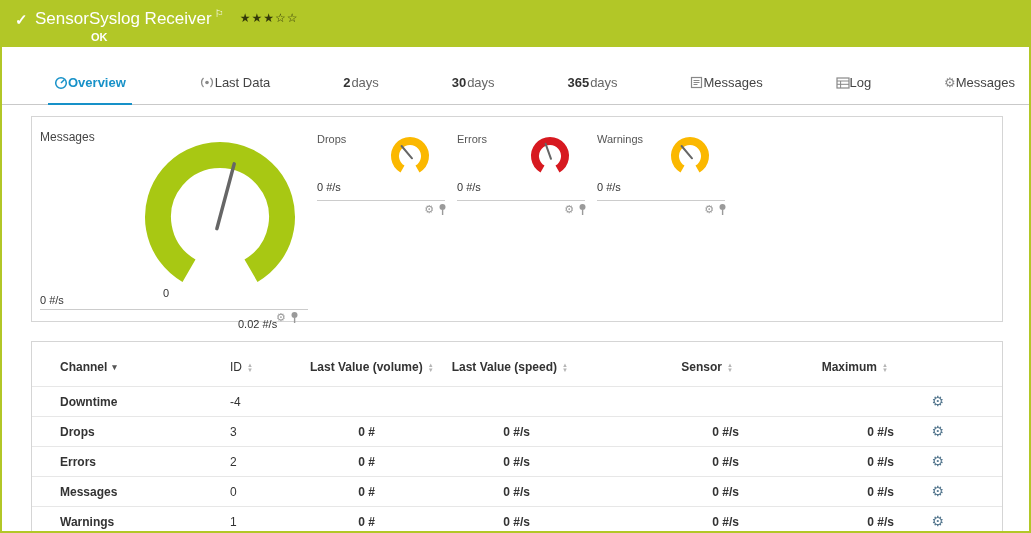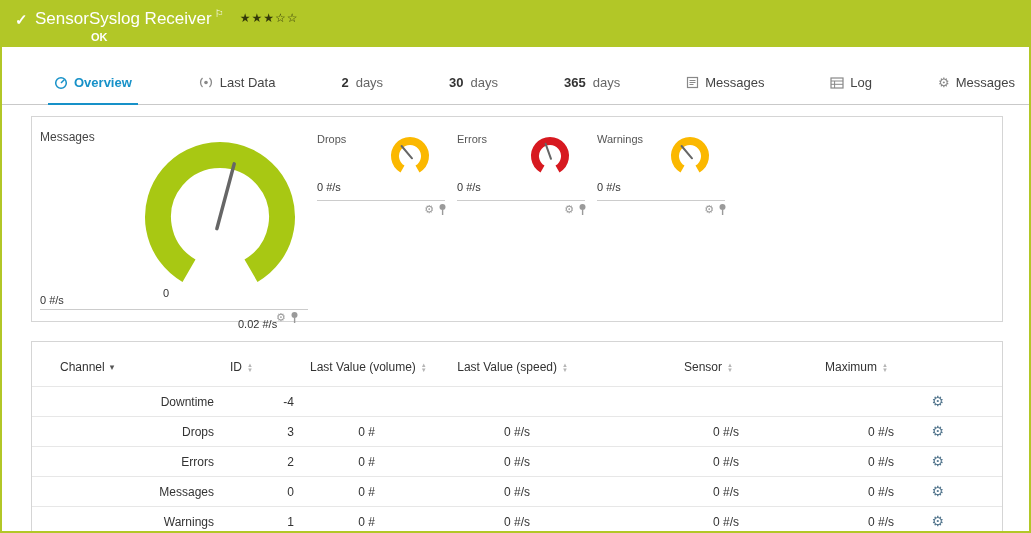--- a/index.html
+++ b/index.html
@@ -12,21 +12,21 @@
   .check-ic { position:absolute; left:13px; top:9px; color:#fff; font-size:15px; font-weight:bold; }
   .titlerow { position:absolute; left:33px; top:6px; color:#fff; font-size:17px; white-space:nowrap; }
   .t-italic { }
   .flag-ic { font-size:10px; vertical-align:7px; margin-left:3px; color:#fff; }
   .stars { margin-left:16px; font-size:12px; color:#33380a; letter-spacing:1px; vertical-align:2px; }
   .okstatus { position:absolute; left:49px; top:29px; color:#fff; font-size:11px; font-weight:bold;margin-left:40px; }
 
   
   .tabbar { height:58px; display:flex; align-items:flex-end; justify-content:space-between;
             border-bottom:1px solid #c9c9c9; padding:0 8px 0 46px; background:#fff; }
-  .tab { display:flex; align-items:center; gap:6px; padding:0 6px 14px 6px; font-size:13px;
+  .tab { display:flex; align-items:center; padding:0 6px 14px 6px; font-size:13px;
          color:#444; cursor:pointer; white-space:nowrap; }
   .tab.active { color:#1791c8; font-weight:bold; border-bottom:3px solid #1791c8;
                 margin-bottom:-2px; padding-bottom:13px; }
   .daynum { font-weight:bold; color:#333; }
   .daylbl { color:#666; margin-left:1px; }
   .gear-glyph { font-size:13px; color:#888; line-height:1; }
 
   
   .content { position:relative; height:426px; background:#fff; }
   .panel { position:absolute; background:#fff; border:1px solid #d5d5d5; }
@@ -47,24 +47,24 @@
   .sgauge { position:absolute; top:14px; width:128px; height:70px; border-bottom:1px solid #ccc; }
   .sg-drops { left:285px; } .sg-errors { left:425px; } .sg-warnings { left:565px; }
   .sg-label { position:absolute; left:0; top:2px; font-size:11px; color:#555; }
   .sg-value { position:absolute; left:0; bottom:7px; font-size:11px; color:#333; }
   .sg-svg { position:absolute; right:12px; top:2px; }
   .sg-icons { position:absolute; right:-2px; bottom:-15px; display:flex; gap:4px; align-items:center; }
 
   
   .chan-table { width:100%; border-collapse:collapse; font-size:12px; color:#333; table-layout:fixed; }
   .chan-table th { font-weight:normal; color:#333; text-align:left; padding:18px 8px 12px 8px; white-space:nowrap; }
-  .chan-table td { padding:7px 8px; white-space:nowrap;text-align:right; }
+  .chan-table td { padding:7px 8px; white-space:nowrap; }
   .chan-table tbody tr { border-top:1px solid #e7e7e7; }
-  .chan-table .first { padding-left:28px; }
-  .chan-table .num, .chan-table th.num { text-align:right; }
+  .chan-table .first { padding-left:28px;font-weight:bold; }
+  .chan-table .num, .chan-table th.num { text-align:right;font-weight:bold; }
   .chan-table td.pad-extra { padding-right:52px; }
   .chan-table th.pad-some { padding-right:14px; }
   .c-gear { text-align:right; padding-right:58px !important; }
   .chan-gear { font-size:14px; color:#56788f; cursor:pointer; line-height:1; }
   .sortpair { display:inline-flex; flex-direction:column; margin-left:5px; vertical-align:middle; }
   .sortpair i { font-style:normal; font-size:6px; line-height:5px; color:#b5b5b5; }
   .sortdesc { font-size:9px; color:#555; margin-left:5px; vertical-align:1px; }
 </style>
 </head>
 <body>

